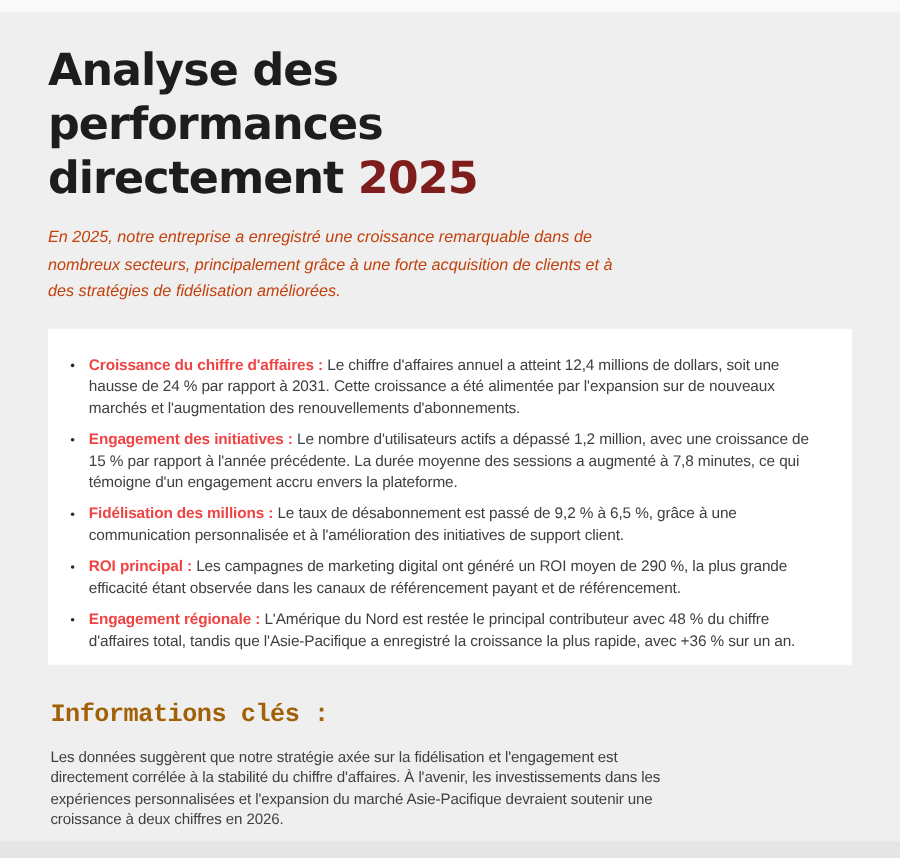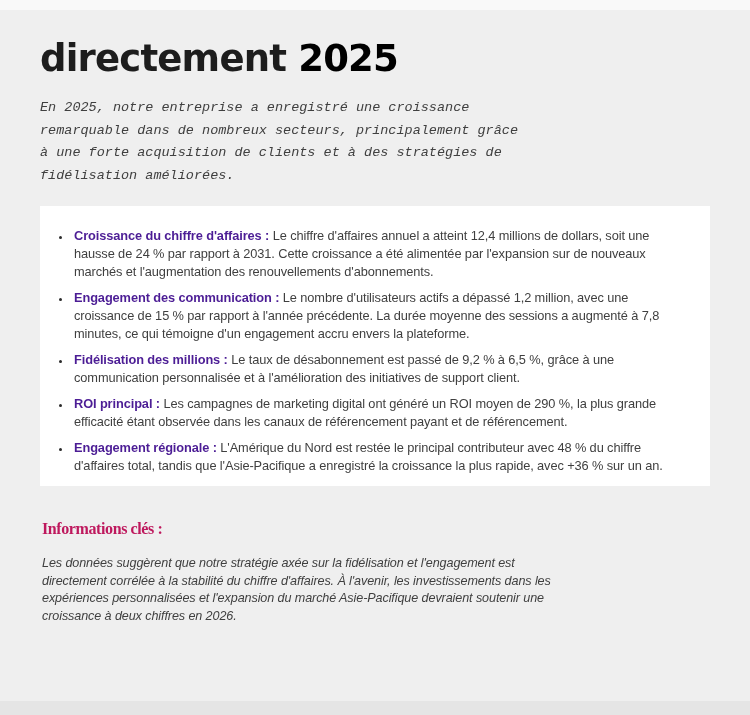--- a/index.html
+++ b/index.html
@@ -32,93 +32,93 @@
     margin: 26px 0 0 0;
     font-family: "DejaVu Sans", "Liberation Sans", sans-serif;
     font-size: 37px;
     line-height: 45px;
     font-weight: 700;
     letter-spacing: -0.8px;
     color: #1d1d1d;
   }
   h1.page-title .tline { display: block; }
   h1.page-title .tline-last { display: block; }
-  h1.page-title .year { color: #000000; }
+  h1.page-title .year { color: #7f1d1d; }
   p.intro {
     margin: 16px 0 0 0;
     max-width: 478px;
     font-size: 13.5px;
     line-height: 22.5px;
     font-style: italic;
-    color: #404040;
-    font-family: Liberation Mono, monospace;
+    color: #c2410c;
   }
   .card {
     margin-top: 19px;
     background: #ffffff;
     padding: 21px 20px 11px 18px;
   }
   .card ul {
     margin: 0;
     padding: 0 0 0 14px;
     list-style: disc outside;
   }
   .card li {
     font-size: 12.8px;
     line-height: 18px;
     letter-spacing: -0.1px;
     color: #3f3f3f;
     padding-left: 2px;
   }
   .card li::marker { color: #2a2a2a; font-size: 11px; }
   .card li + li { margin-top: 8px; }
-  .card li b { color: #4c1d95; font-weight: 700; }
+  .card li b { color: #ef4444; font-weight: 700; }
   h2.insights-heading {
     margin: 30px 0 0 2px;
-    font-family: Liberation Serif, serif;
-    font-size: 16px;
+    font-family: Liberation Mono, monospace;
+    font-size: 21px;
     line-height: 26px;
     font-weight: 700;
     letter-spacing: -0.4px;
-    color: #be185d;
+    color: #a16207;
   }
   p.outro {
     margin: 13px 0 0 2px;
     max-width: 512px;
     font-size: 12.6px;
     line-height: 17.5px;
     letter-spacing: -0.1px;
     color: #3f3f3f;
-    font-style: italic;
   }
 </style>
 </head>
 <body>
 
 <div class="edge-top"></div>
 
 <div class="content">
 
   <h1 class="page-title">
+    <span class="tline">Analyse des</span>
+    <span class="tline">performances</span>
     <span class="tline-last">
       <span>directement</span>
       <span class="year">2025</span>
     </span>
   </h1>
 
   <p class="intro">En 2025, notre entreprise a enregistré une croissance remarquable dans de nombreux secteurs, principalement grâce à une forte acquisition de clients et à des stratégies de fidélisation améliorées.</p>
 
   <div class="card">
     <ul>
       <li>
         <b>Croissance du chiffre d'affaires :</b>
         <span>Le chiffre d'affaires annuel a atteint 12,4 millions de dollars, soit une hausse de 24 % par rapport à 2031. Cette croissance a été alimentée par l'expansion sur de nouveaux marchés et l'augmentation des renouvellements d'abonnements.</span>
       </li>
       <li>
-        <b>Engagement des communication :</b>
+        <b>Engagement des initiatives :</b>
         <span>Le nombre d'utilisateurs actifs a dépassé 1,2 million, avec une croissance de 15 % par rapport à l'année précédente. La durée moyenne des sessions a augmenté à 7,8 minutes, ce qui témoigne d'un engagement accru envers la plateforme.</span>
       </li>
       <li>
         <b>Fidélisation des millions :</b>
         <span>Le taux de désabonnement est passé de 9,2 % à 6,5 %, grâce à une communication personnalisée et à l'amélioration des initiatives de support client.</span>
       </li>
       <li>
         <b>ROI principal :</b>
         <span>Les campagnes de marketing digital ont généré un ROI moyen de 290 %, la plus grande efficacité étant observée dans les canaux de référencement payant et de référencement.</span>
       </li>

